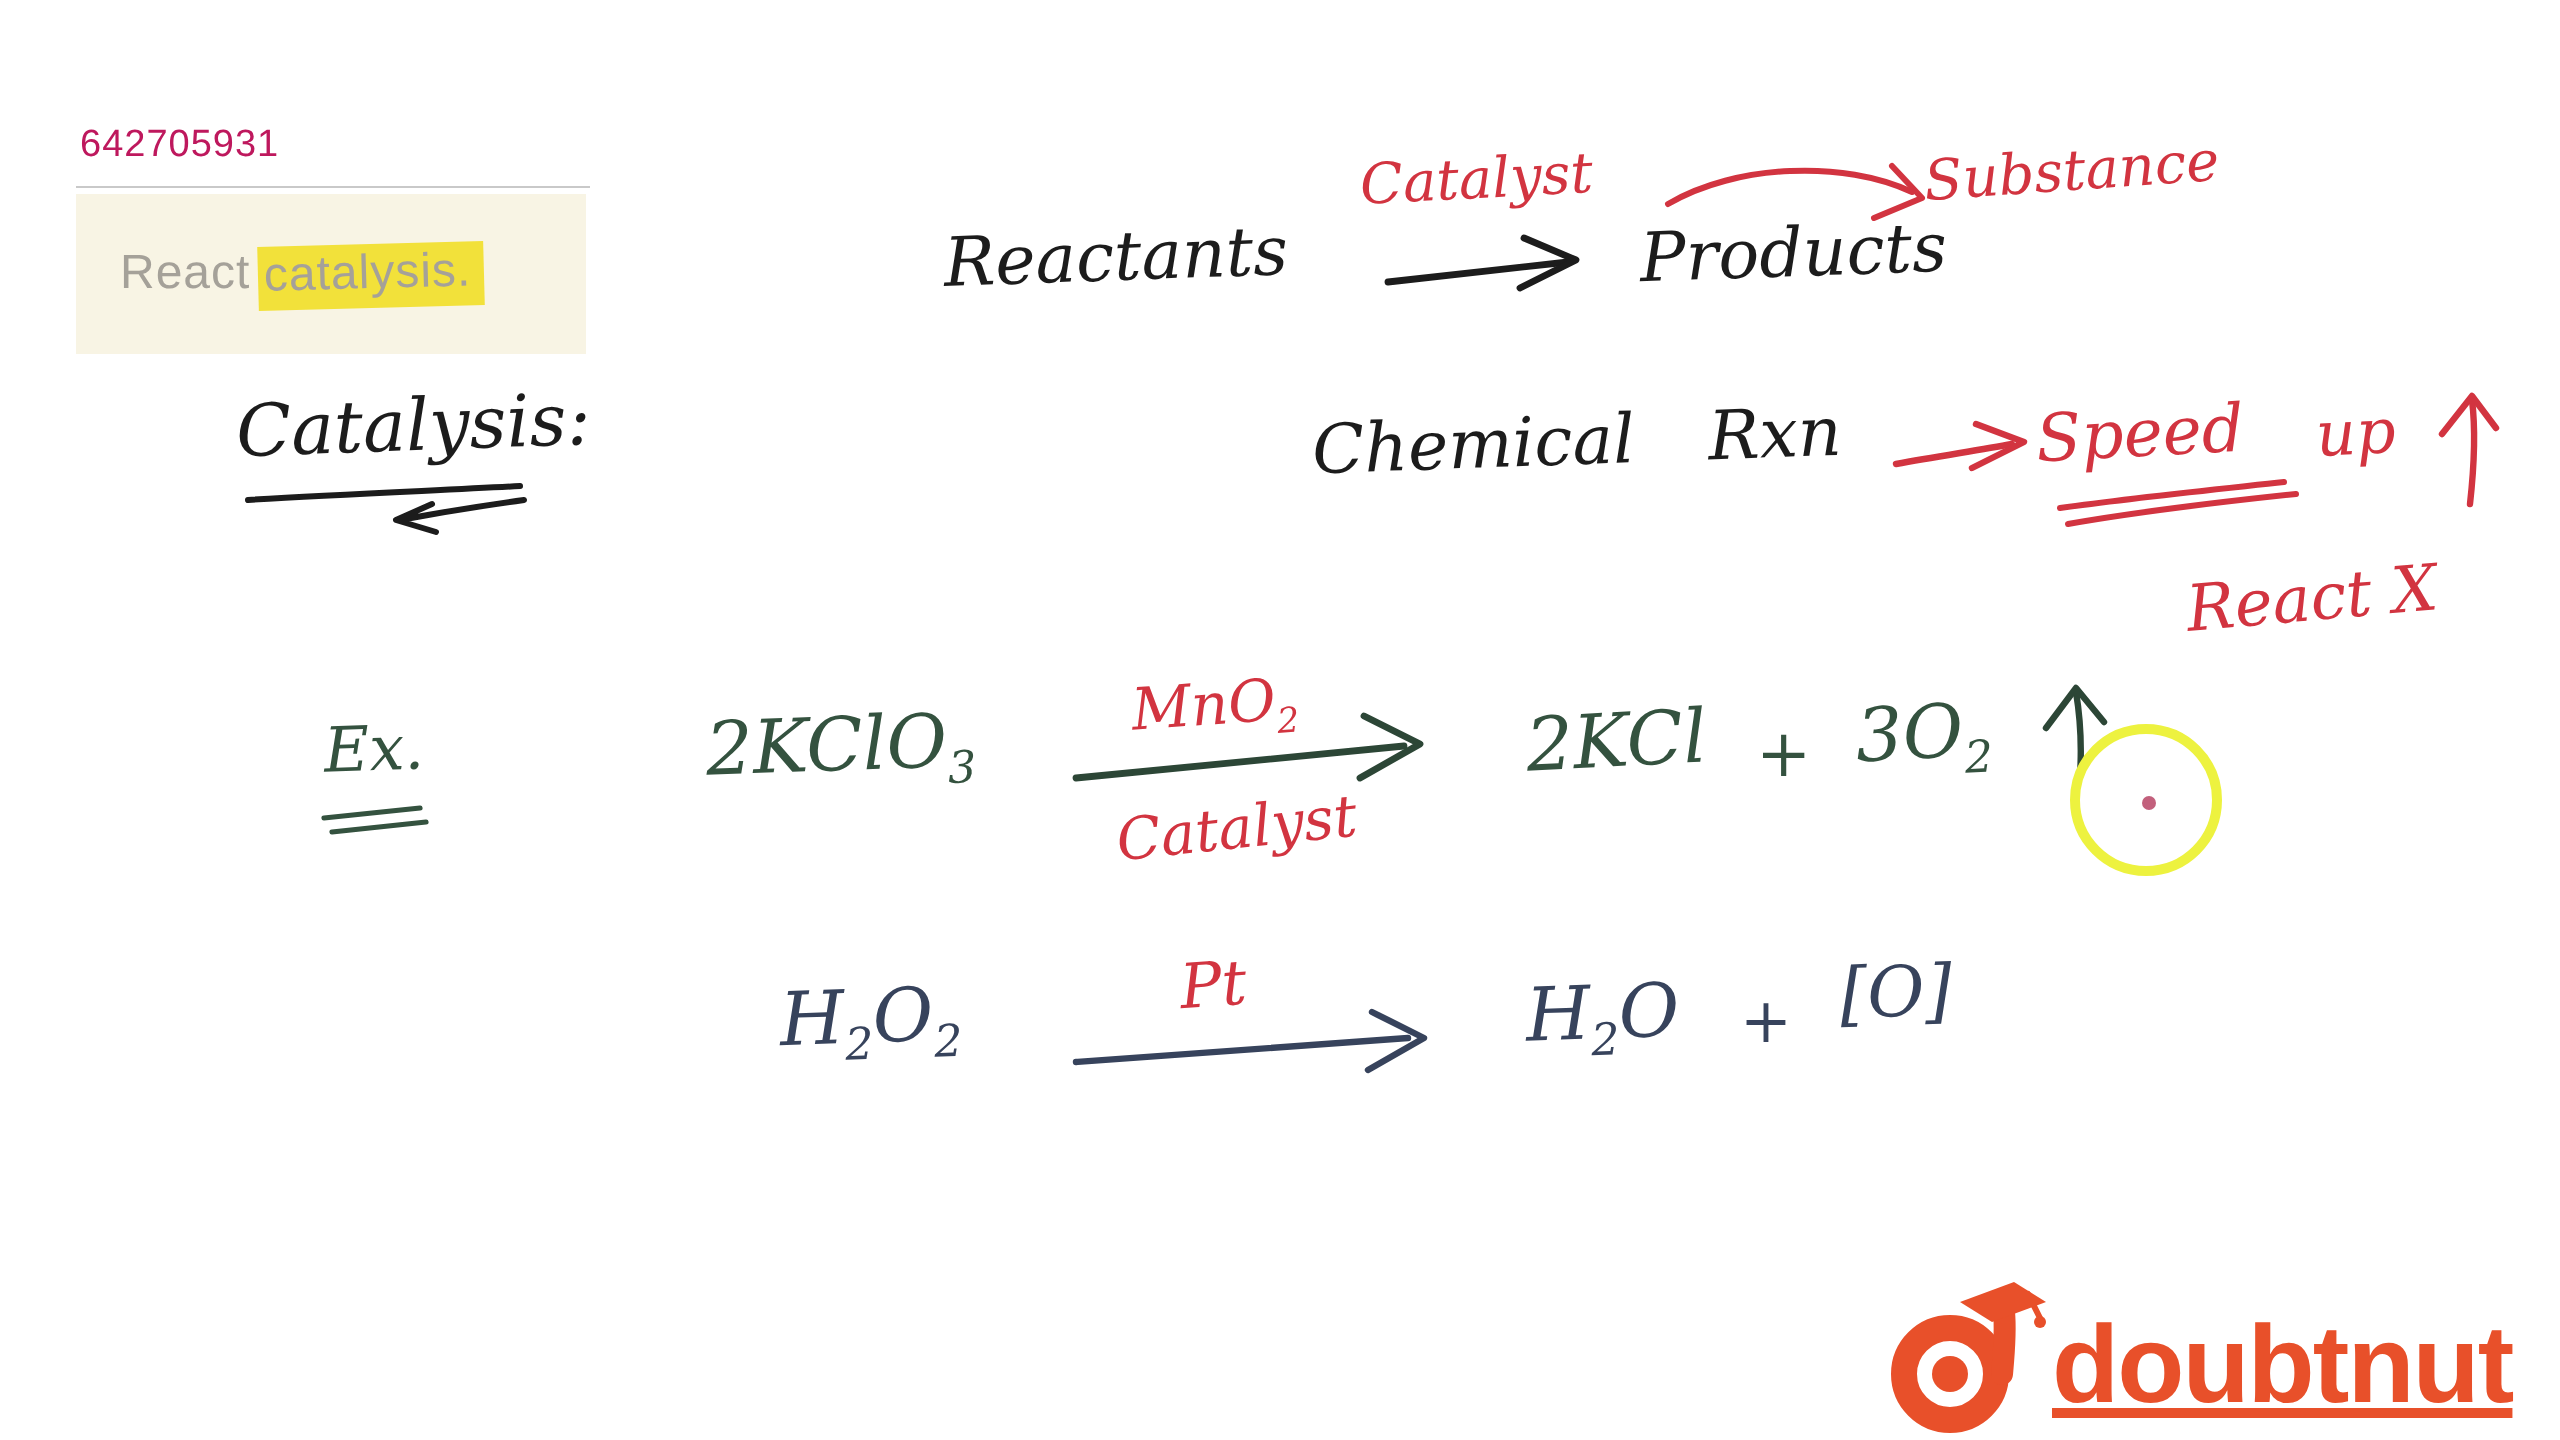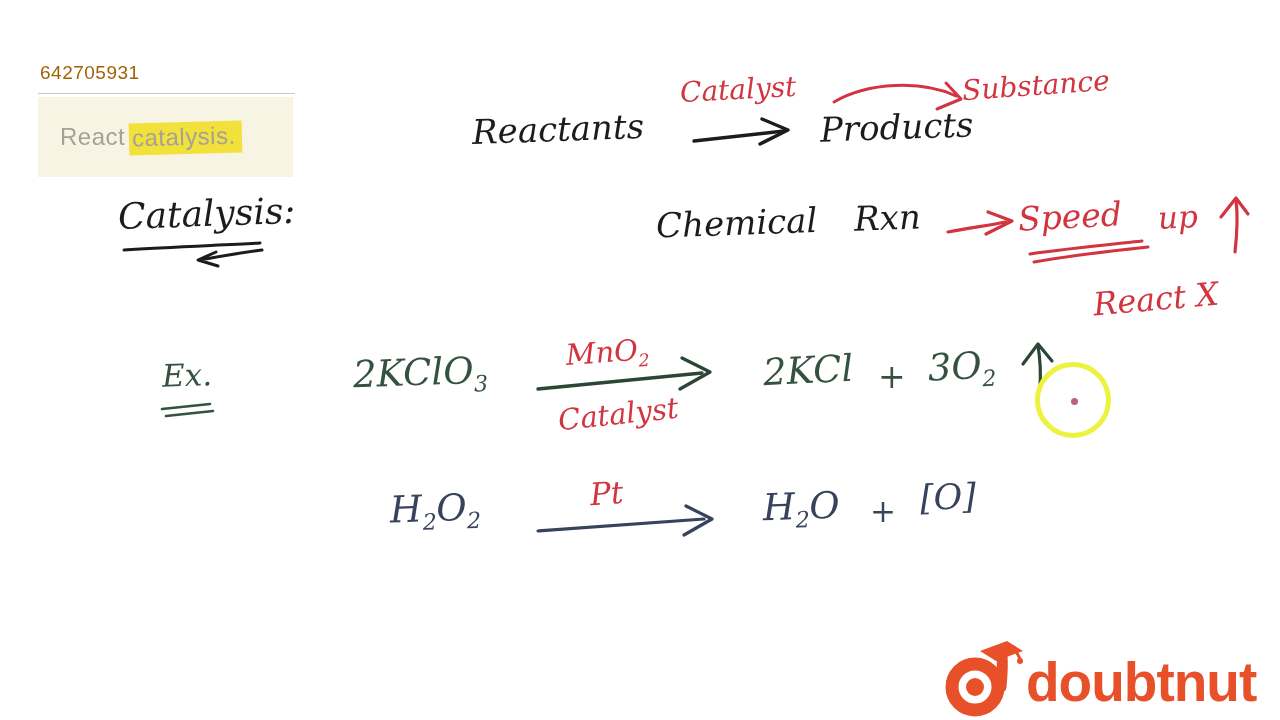--- a/index.html
+++ b/index.html
@@ -4,32 +4,32 @@
 <style>
   html,body{margin:0;padding:0;background:#ffffff;}
   .canvas{position:relative;width:1280px;height:720px;background:#ffffff;overflow:hidden;
           font-family:"Liberation Sans", sans-serif;}
   .hw{position:absolute;font-family:"DejaVu Serif", serif;font-style:italic;white-space:nowrap;line-height:1;}
   .ink-black{color:#1c1c1c;}
   .ink-red{color:#d23440;}
   .ink-green{color:#34523f;}
   .ink-navy{color:#37435c;}
   .sub{font-size:0.6em;vertical-align:-0.38em;}
-  .qid{position:absolute;left:40px;top:62px;font-size:19px;color:#a16207;letter-spacing:0.5px;}
+  .qid{position:absolute;left:40px;top:62px;font-size:19px;color:#be185d;letter-spacing:0.5px;}
   .qdivider{position:absolute;left:38px;top:93px;width:257px;height:1px;background:#c9c9c9;}
   .qbox{position:absolute;left:38px;top:97px;width:255px;height:80px;background:#f8f4e4;}
   .qtext{position:absolute;left:60px;top:122px;font-size:24px;color:#a5a199;letter-spacing:0.5px;white-space:nowrap;}
   .hl{background:#f2e13a;display:inline-block;transform:rotate(-1.5deg);padding:1px 6px 3px 3px;margin-left:-3px;}
   .strokes{position:absolute;left:0;top:0;pointer-events:none;}
   .strokes path{fill:none;stroke-linecap:round;stroke-linejoin:round;}
   .pointer-ring{position:absolute;left:1035px;top:362px;width:76px;height:76px;border:5px solid #edf23f;
                 border-radius:50%;box-sizing:border-box;}
   .pointer-dot{position:absolute;left:31px;top:31px;width:7px;height:7px;border-radius:50%;background:#c2607c;}
   .brand{position:absolute;left:1026px;top:650px;font-size:55px;font-weight:bold;color:#e8502a;
-         letter-spacing:-1px;font-family:"Liberation Sans", sans-serif;}
+         letter-spacing:-1px;font-family:"Liberation Sans", sans-serif;text-decoration:underline;}
   .logo-mark{position:absolute;left:940px;top:638px;}
 </style>
 </head>
 <body>
 
 <div class="canvas">
 
   <div class="qid">642705931</div>
   <div class="qdivider"></div>
   <div class="qbox"></div>

